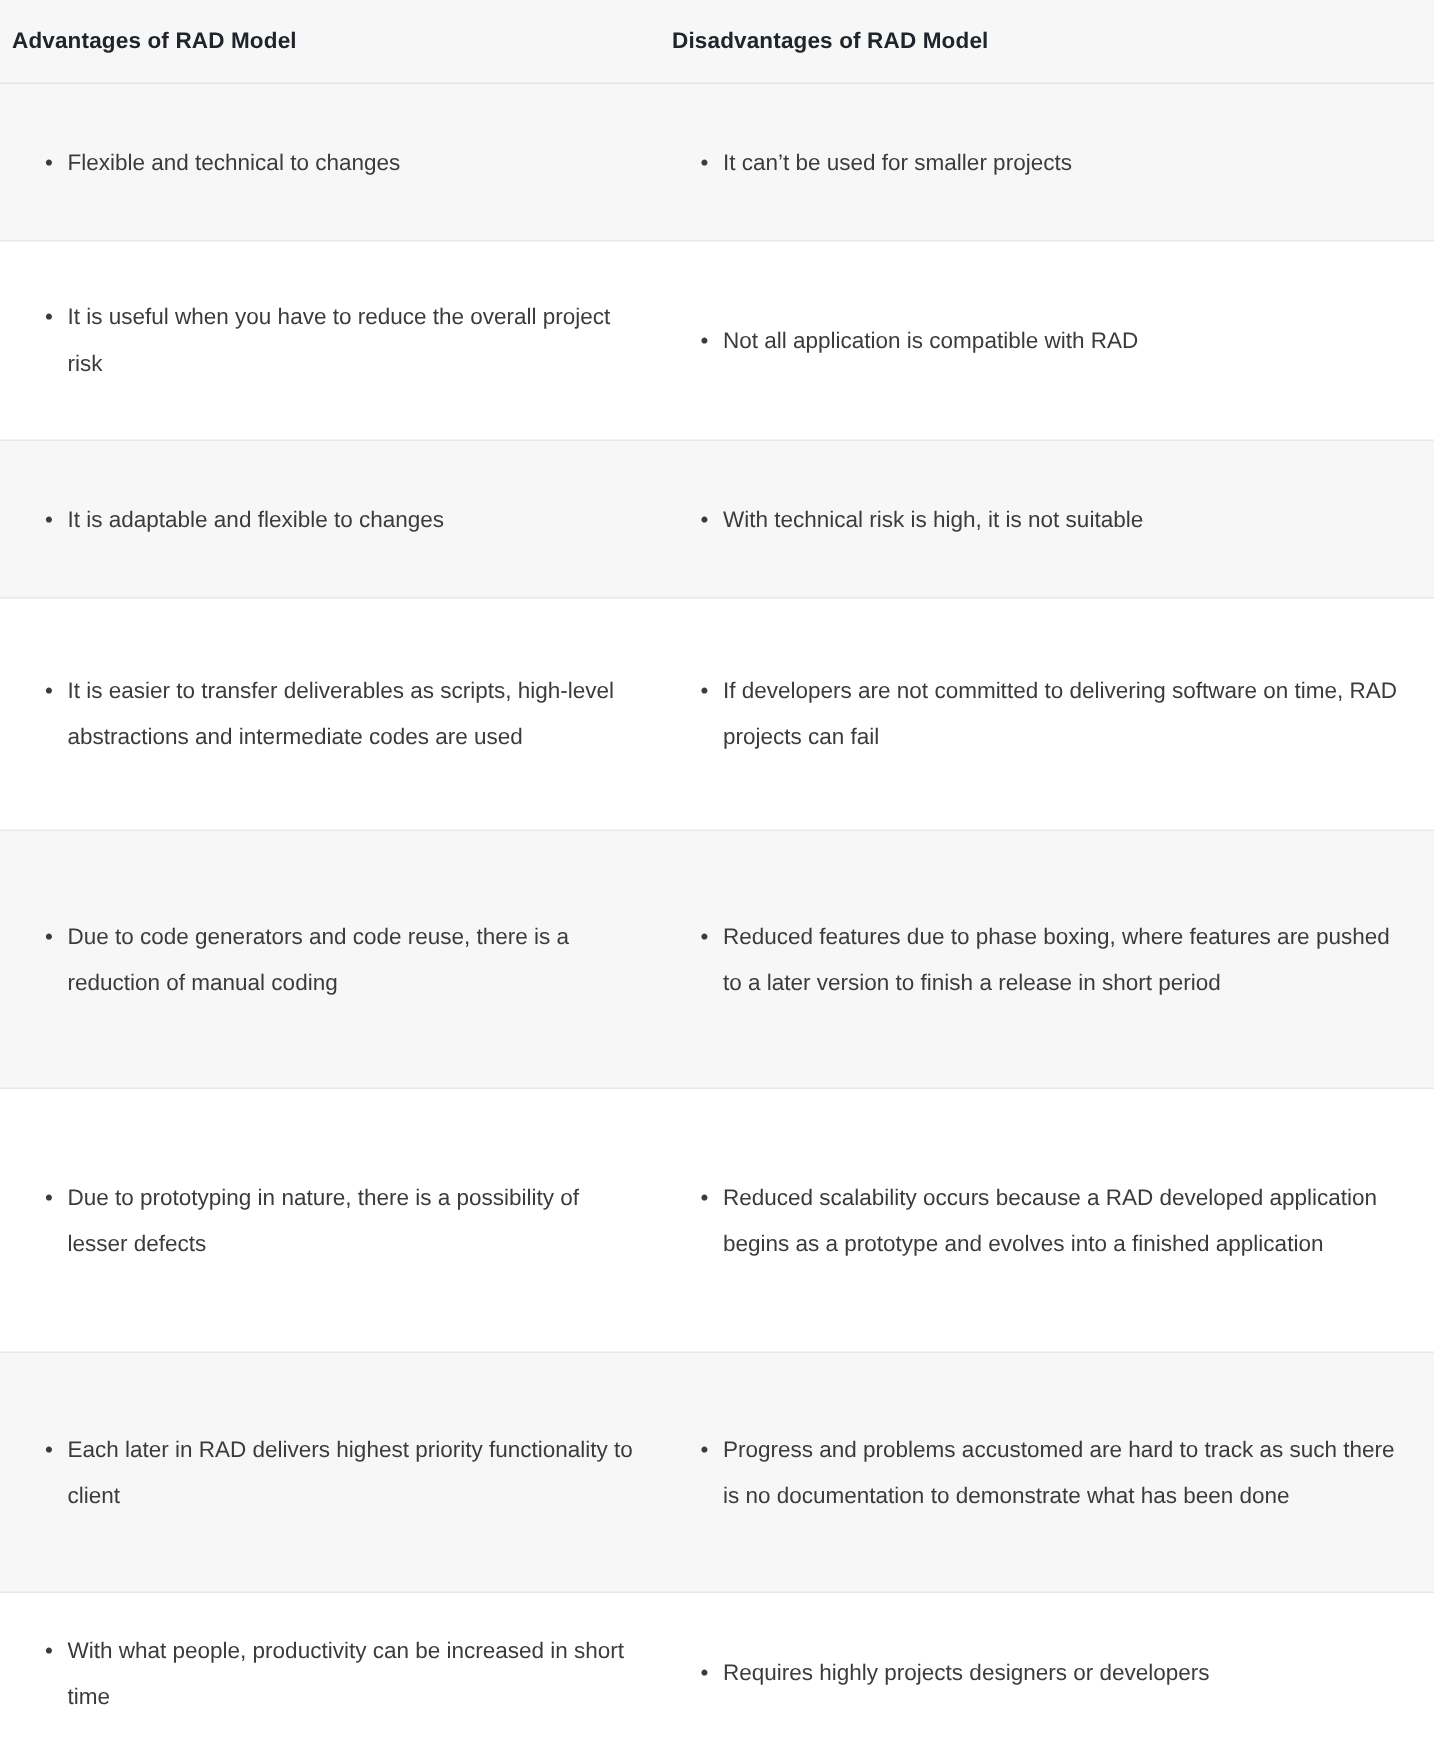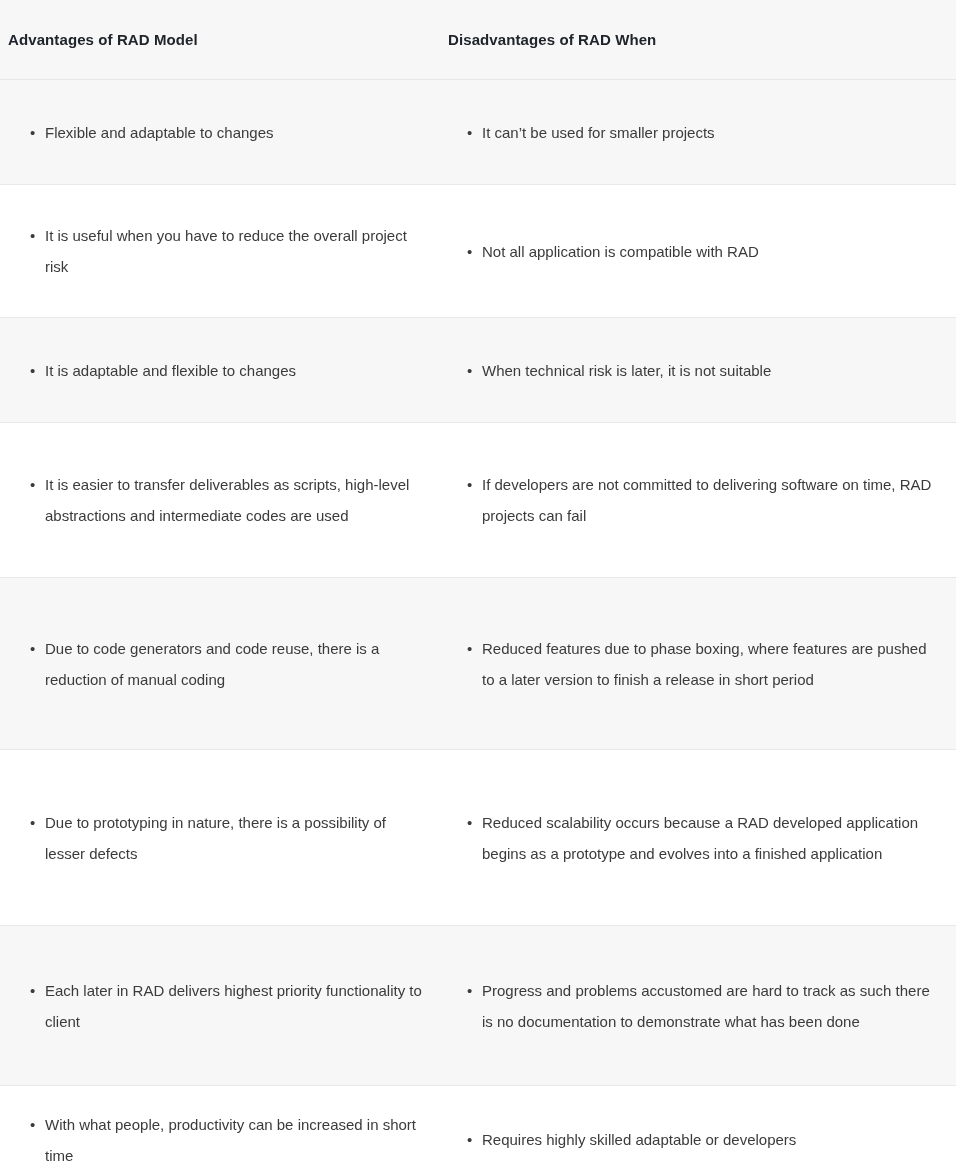--- a/index.html
+++ b/index.html
@@ -29,21 +29,21 @@
   thead tr {
     background: #f7f7f7;
   }
   thead th {
     text-align: left;
     vertical-align: middle;
     font-size: 15px;
     font-weight: bold;
     color: #20252b;
     letter-spacing: 0.1px;
-    padding: 16px;
+    padding: 4px;
     height: 47px;
     border-bottom: 1px solid #e6e6e6;
     margin-top: 39px;
   }
   thead th.h-adv { padding-left: 8px; }
   thead th.h-dis { padding-left: 8px; }
 
   
   tbody tr {
     border-bottom: 1px solid #e8e8e8;
@@ -101,30 +101,30 @@
 <body>
 
 <table class="comparison-table">
   <colgroup>
     <col class="col-adv">
     <col class="col-dis">
   </colgroup>
   <thead>
     <tr>
       <th class="h-adv">Advantages of RAD Model</th>
-      <th class="h-dis">Disadvantages of RAD When</th>
+      <th class="h-dis">Disadvantages of RAD Model</th>
     </tr>
   </thead>
   <tbody>
 
     <tr class="shade-gray r1">
       <td class="cell-adv">
         <div class="cell-inner col-left">
           <span class="bullet">•</span>
-          <span class="bullet-text">Flexible and adaptable to changes</span>
+          <span class="bullet-text">Flexible and technical to changes</span>
         </div>
       </td>
       <td class="cell-dis">
         <div class="cell-inner col-right">
           <span class="bullet">•</span>
           <span class="bullet-text">It can’t be used for smaller projects</span>
         </div>
       </td>
     </tr>
 
@@ -146,21 +146,21 @@
     <tr class="shade-gray r3">
       <td class="cell-adv">
         <div class="cell-inner col-left">
           <span class="bullet">•</span>
           <span class="bullet-text">It is adaptable and flexible to changes</span>
         </div>
       </td>
       <td class="cell-dis">
         <div class="cell-inner col-right">
           <span class="bullet">•</span>
-          <span class="bullet-text">When technical risk is later, it is not suitable</span>
+          <span class="bullet-text">With technical risk is high, it is not suitable</span>
         </div>
       </td>
     </tr>
 
     <tr class="shade-white r4">
       <td class="cell-adv">
         <div class="cell-inner col-left">
           <span class="bullet">•</span>
           <span class="bullet-text">It is easier to transfer deliverables as scripts, high-level abstractions and intermediate codes are used</span>
         </div>
@@ -221,19 +221,19 @@
     <tr class="shade-white r8">
       <td class="cell-adv">
         <div class="cell-inner col-left">
           <span class="bullet">•</span>
           <span class="bullet-text">With what people, productivity can be increased in short time</span>
         </div>
       </td>
       <td class="cell-dis">
         <div class="cell-inner col-right">
           <span class="bullet">•</span>
-          <span class="bullet-text">Requires highly skilled adaptable or developers</span>
+          <span class="bullet-text">Requires highly projects designers or developers</span>
         </div>
       </td>
     </tr>
 
   </tbody>
 </table>
 
 </body></html>

